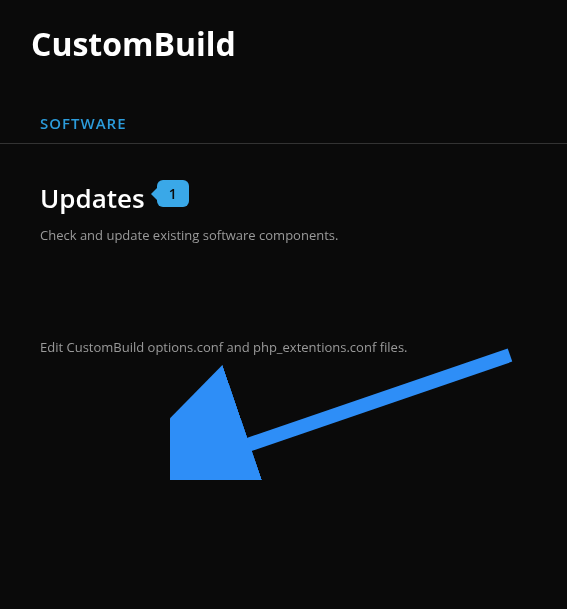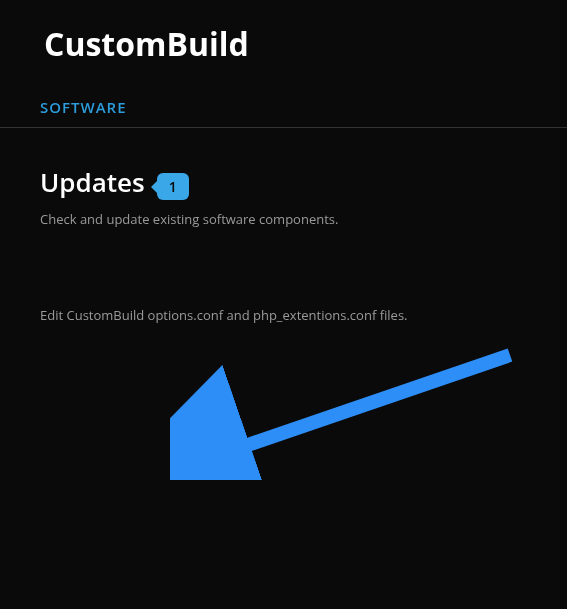--- a/index.html
+++ b/index.html
@@ -15,40 +15,39 @@
       height: 609px;
       padding: 0;
       overflow: hidden;
       position: relative;
     }
     .page-title {
       font-size: 32px;
       font-weight: 700;
       color: #ffffff;
       padding: 22px 0 0 31px;
-      margin-left: 13px;
     }
     .section {
-      margin-top: 32px;
+      margin-top: 48px;
     }
     .section-header {
       font-size: 15px;
       font-weight: 600;
       letter-spacing: 1px;
       color: #2c9cdb;
       padding: 0 0 10px 40px;
       border-bottom: 1px solid #333;
     }
     .item {
       padding: 36px 0 0 40px;
       cursor: pointer;
     }
     .item-title-row {
       display: flex;
-      align-items: flex-end;
+      align-items: flex-start;
       gap: 12px;
     }
     .item-title {
       font-size: 26px;
       font-weight: 600;
       color: #ffffff;
     }
     .badge {
       background: #3aa8e8;
       color: #0a0a0a;

